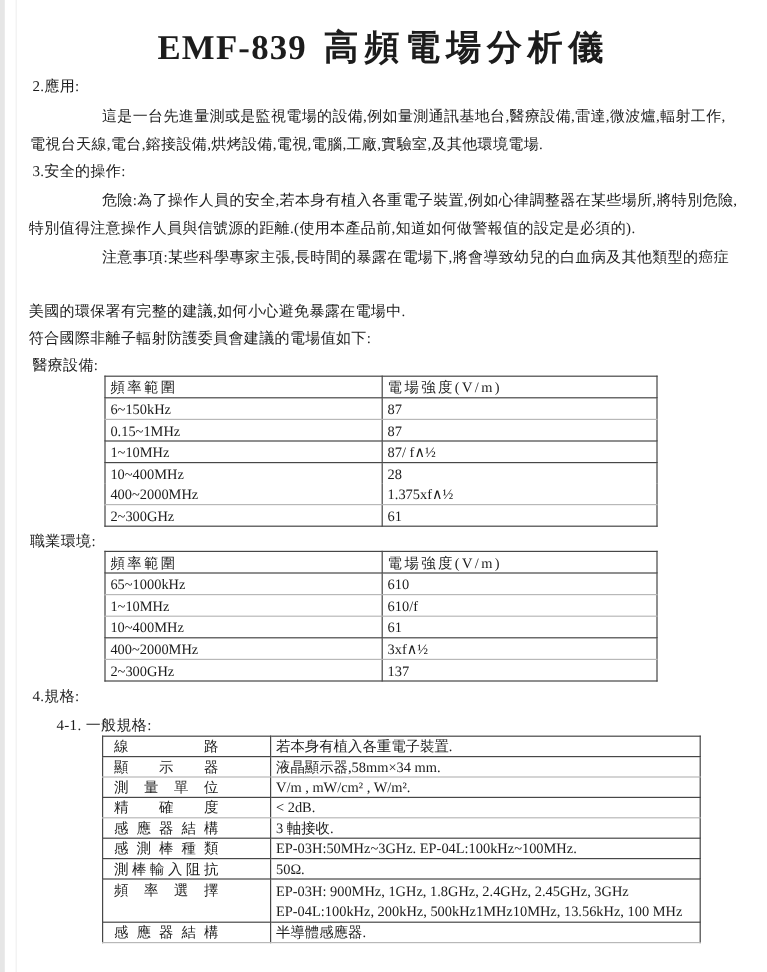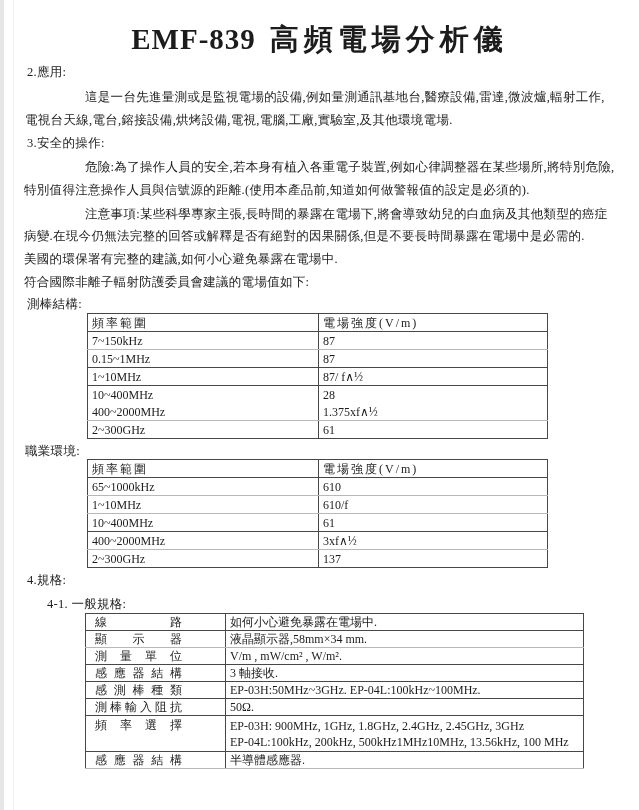--- a/index.html
+++ b/index.html
@@ -64,37 +64,36 @@
   </div>
 
   <div class="line bold" style="top:64px;left:27px">2.應用:</div>
   <div class="line" style="top:89px;left:85px">這是一台先進量測或是監視電場的設備,例如量測通訊基地台,醫療設備,雷達,微波爐,輻射工作,</div>
   <div class="line" style="top:112px;left:25px">電視台天線,電台,鎔接設備,烘烤設備,電視,電腦,工廠,實驗室,及其他環境電場.</div>
 
   <div class="line bold" style="top:135px;left:27px">3.安全的操作:</div>
   <div class="line" style="top:159px;left:85px">危險:為了操作人員的安全,若本身有植入各重電子裝置,例如心律調整器在某些場所,將特別危險,</div>
   <div class="line" style="top:182px;left:24px">特別值得注意操作人員與信號源的距離.(使用本產品前,知道如何做警報值的設定是必須的).</div>
   <div class="line" style="top:206px;left:85px">注意事項:某些科學專家主張,長時間的暴露在電場下,將會導致幼兒的白血病及其他類型的癌症</div>
-  <div class="line" style="top:228px;left:24px">病變.在現今仍無法完整的回答或解釋是否有絕對的因果關係,但是不要長時間暴露在電場中是必需的.</div>
   <div class="line" style="top:251px;left:24px">美國的環保署有完整的建議,如何小心避免暴露在電場中.</div>
   <div class="line" style="top:274px;left:24px">符合國際非離子輻射防護委員會建議的電場值如下:</div>
 
-  <div class="line" style="top:296px;left:27px">測棒結構:</div>
+  <div class="line" style="top:296px;left:27px">醫療設備:</div>
   <table class="env" style="left:87px;top:313px;width:460px">
     <colgroup>
         <col style="width:231px">
         <col style="width:229px">
       </colgroup>
     <tbody>
         <tr class="hdr">
       <td>頻率範圍</td>
       <td>電場強度(V/m)</td>
     </tr>
     <tr class="lb">
-      <td>7~150kHz</td>
+      <td>6~150kHz</td>
       <td>87</td>
     </tr>
     <tr>
       <td>0.15~1MHz</td>
       <td>87</td>
     </tr>
     <tr>
       <td>1~10MHz</td>
       <td>87/ f∧½</td>
     </tr>
@@ -153,33 +152,39 @@
   <table class="spec" style="left:85px;top:613px;width:498px">
     <colgroup>
         <col style="width:140px">
         <col style="width:358px">
       </colgroup>
     <tbody>
         <tr>
       <td class="lab">
             <div class="jl">線路</div>
           </td>
-      <td>如何小心避免暴露在電場中.</td>
+      <td>若本身有植入各重電子裝置.</td>
     </tr>
     <tr class="lb">
       <td class="lab">
             <div class="jl">顯示器</div>
           </td>
       <td>液晶顯示器,58mm×34 mm.</td>
     </tr>
     <tr>
       <td class="lab">
             <div class="jl">測量單位</div>
           </td>
       <td>V/m , mW/cm² , W/m².</td>
+    </tr>
+    <tr class="lb">
+      <td class="lab">
+            <div class="jl">精確度</div>
+          </td>
+      <td>&lt; 2dB.</td>
     </tr>
     <tr>
       <td class="lab">
             <div class="jl">感應器結構</div>
           </td>
       <td>3 軸接收.</td>
     </tr>
     <tr>
       <td class="lab">
             <div class="jl">感測棒種類</div>

